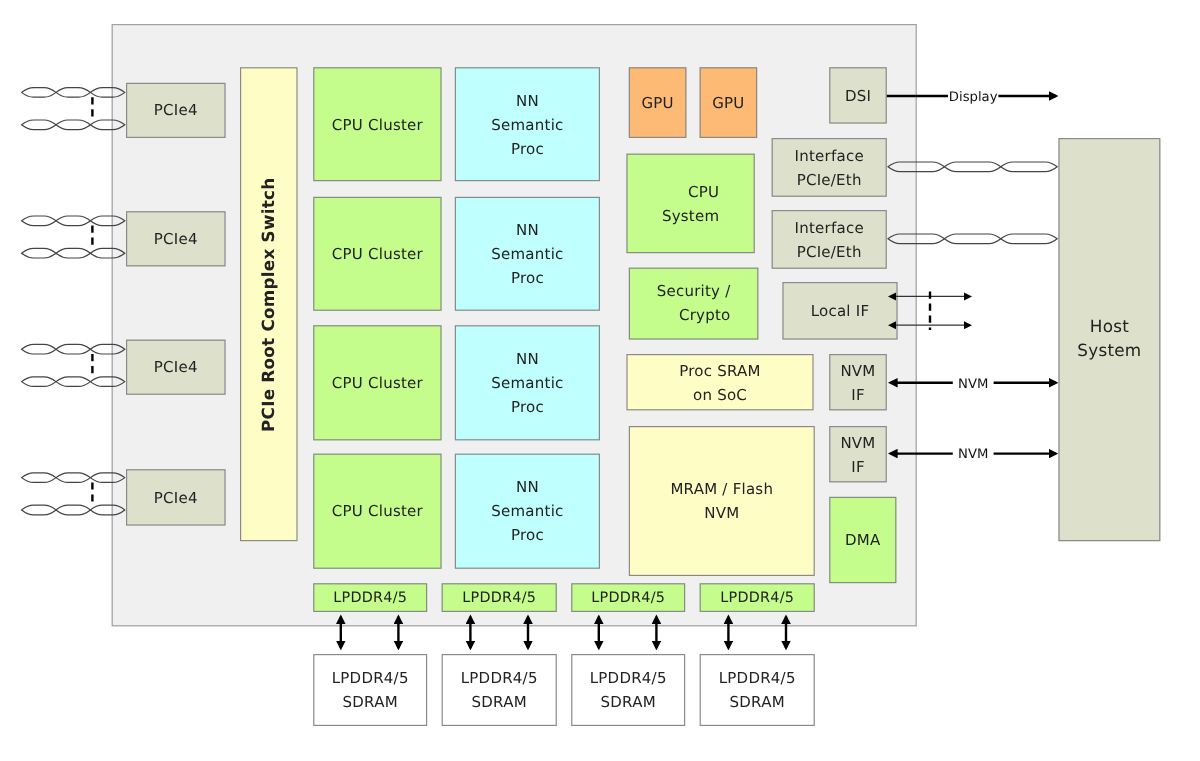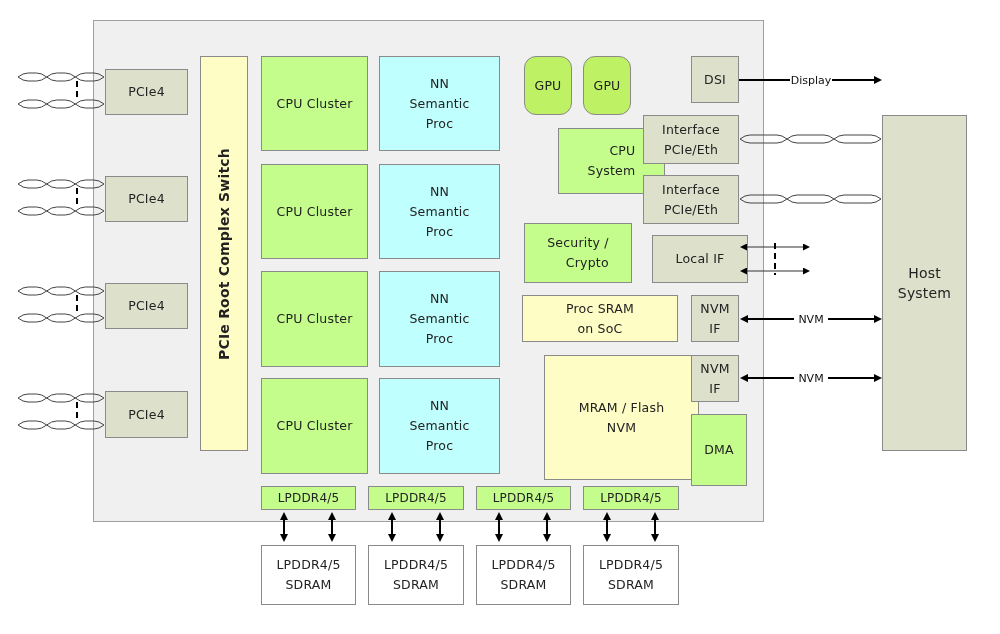--- a/index.html
+++ b/index.html
@@ -3,21 +3,21 @@
 <meta charset="utf-8">
 <style>
   html,body{margin:0;padding:0;background:#ffffff;}
   body{width:1000px;height:634px;position:relative;overflow:hidden;font-family:"DejaVu Sans","Liberation Sans",sans-serif;color:#222;}
   .abs{position:absolute;box-sizing:border-box;}
   .blk{position:absolute;box-sizing:border-box;border:1.5px solid #8a8a8a;display:flex;align-items:center;justify-content:center;text-align:center;font-size:12.5px;line-height:20px;white-space:pre-line;letter-spacing:0.2px;}
   .soc{left:93px;top:20px;width:671px;height:502px;background:#f0f0f0;border:1.5px solid #a0a0a0;}
   .g{background:#c4fd8c;text-align:right;}
   .c{background:#bffffe;}
   .y{background:#fffdc6;}
-  .o{background:#bef264;border-radius:12px;}
+  .o{background:#fdba74;}
   .k{background:#dde1cc;}
   .w{background:#ffffff;}
   .vert{writing-mode:vertical-rl;transform:rotate(180deg);font-weight:bold;font-size:14px;}
   svg.over{position:absolute;left:0;top:0;}
 </style>
 </head>
 <body>
 
 <div class="abs soc"></div>
 
@@ -44,28 +44,28 @@
 <div class="blk c" style="left:379px;top:271px;width:121px;height:96px;">NN
 Semantic
 Proc</div>
 <div class="blk c" style="left:379px;top:378px;width:121px;height:96px;">NN
 Semantic
 Proc</div>
 
 <div class="blk o" style="left:524px;top:56px;width:48px;height:59px;">GPU</div>
 <div class="blk o" style="left:583px;top:56px;width:48px;height:59px;">GPU</div>
 
-<div class="blk g" style="left:522px;top:128px;width:107px;height:66px;margin-left:36px;">CPU
+<div class="blk g" style="left:522px;top:128px;width:107px;height:83px;">CPU
 System</div>
 <div class="blk g" style="left:524px;top:223px;width:108px;height:60px;">Security /
 Crypto</div>
 
 <div class="blk y" style="left:522px;top:295px;width:156px;height:47px;">Proc SRAM
 on SoC</div>
-<div class="blk y" style="left:524px;top:355px;width:155px;height:125px;margin-left:20px;">MRAM / Flash
+<div class="blk y" style="left:524px;top:355px;width:155px;height:125px;">MRAM / Flash
 NVM</div>
 
 <div class="blk k" style="left:691px;top:56px;width:48px;height:47px;">DSI</div>
 <div class="blk k" style="left:643px;top:115px;width:96px;height:49px;">Interface
 PCIe/Eth</div>
 <div class="blk k" style="left:643px;top:175px;width:96px;height:49px;">Interface
 PCIe/Eth</div>
 <div class="blk k" style="left:652px;top:235px;width:96px;height:48px;">Local IF</div>
 <div class="blk k" style="left:691px;top:295px;width:48px;height:47px;">NVM
 IF</div>

